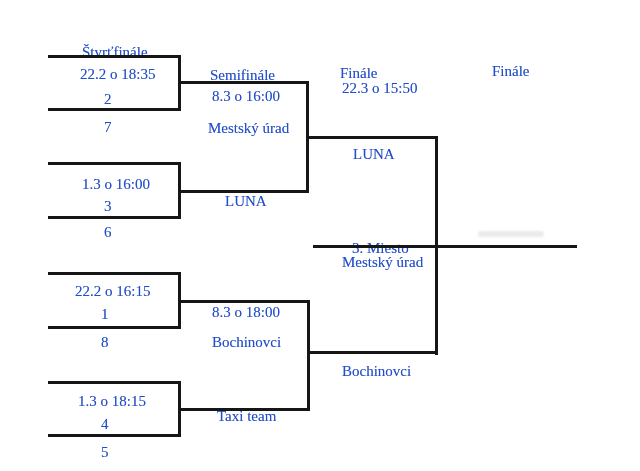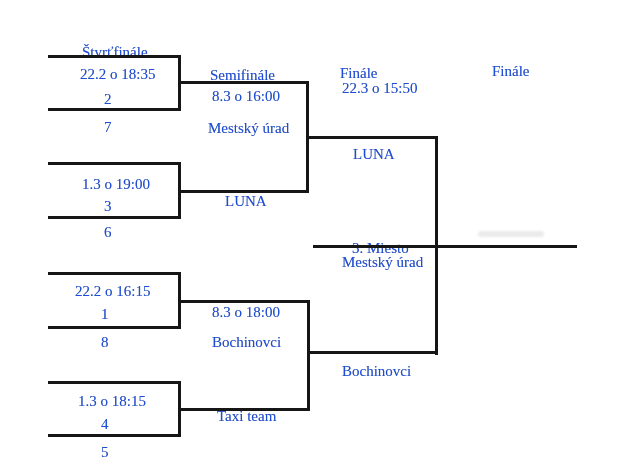--- a/index.html
+++ b/index.html
@@ -52,21 +52,21 @@
   <div class="t" style="left:492px;top:36px">Finále</div>
 
   <div class="t" style="left:80px;top:39px">22.2 o 18:35</div>
   <div class="hl" style="left:48px;top:55px;width:132px"></div>
   <div class="t" style="left:104px;top:64px">2</div>
   <div class="hl" style="left:178px;top:81px;width:131px"></div>
   <div class="t" style="left:104px;top:92px">7</div>
   <div class="hl" style="left:48px;top:108px;width:132px"></div>
   <div class="vl" style="left:178px;top:55px;height:56px"></div>
 
-  <div class="t" style="left:82px;top:149px">1.3 o 19:00</div>
+  <div class="t" style="left:82px;top:149px">1.3 o 16:00</div>
   <div class="hl" style="left:48px;top:162px;width:132px"></div>
   <div class="t" style="left:104px;top:171px">3</div>
   <div class="hl" style="left:178px;top:190px;width:131px"></div>
   <div class="t" style="left:104px;top:197px">6</div>
   <div class="hl" style="left:48px;top:216px;width:132px"></div>
   <div class="vl" style="left:178px;top:162px;height:57px"></div>
 
   <div class="t" style="left:212px;top:61px">8.3 o 16:00</div>
   <div class="t" style="left:208px;top:93px">Mestský úrad</div>
   <div class="t" style="left:225px;top:166px">LUNA</div>

